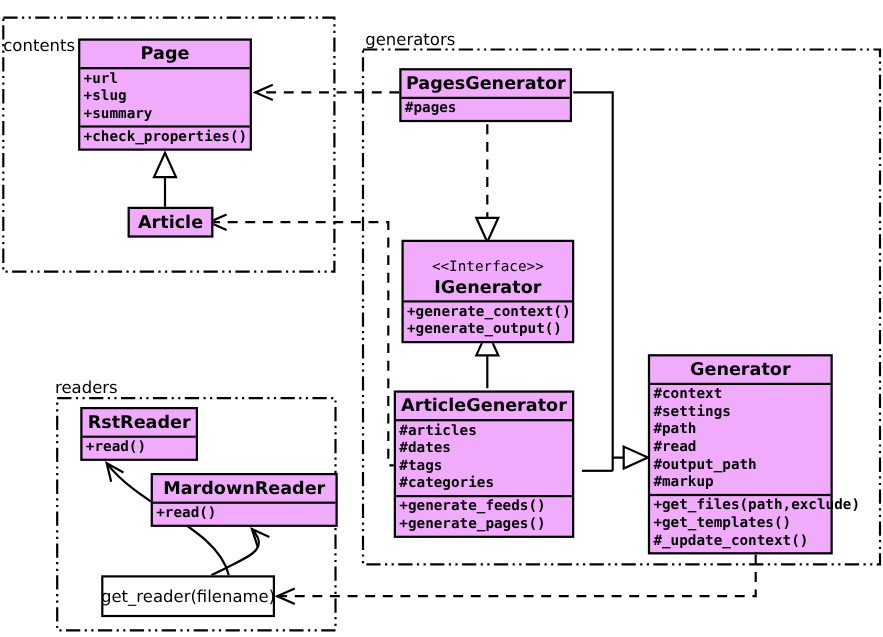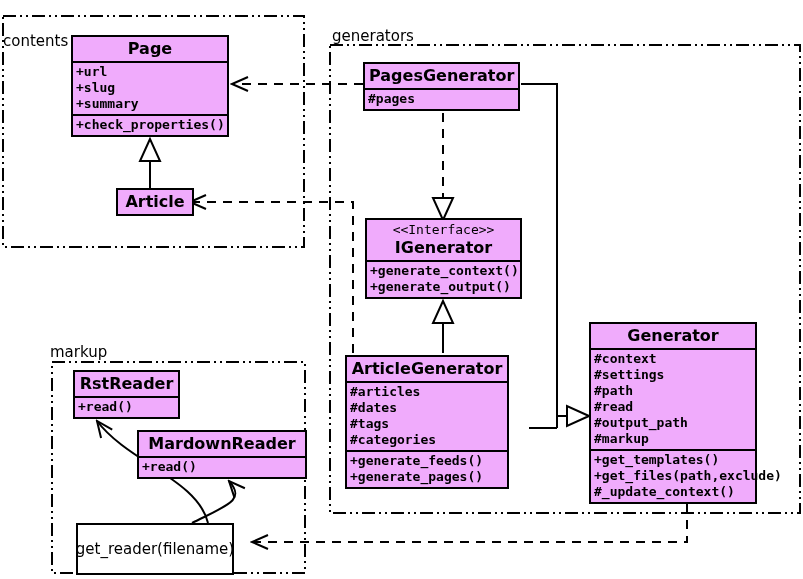--- a/index.html
+++ b/index.html
@@ -13,21 +13,21 @@
   }
   .cls {
     position:absolute; border:2px solid #000; background:#f0abfc; box-sizing:border-box;
   }
   .cls-title {
     font-weight:bold; font-size:16px; line-height:20px; text-align:center;
     padding:2px 4px; white-space:nowrap;
   }
   .stereotype {
     font-family:"DejaVu Sans Mono", monospace; font-weight:normal;
-    font-size:13px; line-height:16px;
+    font-size:13px; line-height:16px;margin-top:13px;
   }
   .sec { border-top:2px solid #000; padding:1px 3px 2px;font-weight:bold; }
   .member {
     font-family:"DejaVu Sans Mono", monospace; font-size:13px; line-height:16px;
     white-space:pre;
   }
   .fnbox {
     position:absolute; border:2px solid #000; background:#fff; box-sizing:border-box;
     display:flex; align-items:center; justify-content:center;
     font-size:15px; white-space:nowrap;
@@ -68,21 +68,21 @@
 
       <path d="M687,504 L687,542 L252,542" stroke-dasharray="9 7" marker-end="url(#vee)"></path>
 
       <path d="M208,523 C198,480 128,462 97,421" marker-end="url(#vee)"></path>
       <path d="M192,523 C228,505 246,500 229,481" marker-end="url(#vee)"></path>
     </g>
   </svg>
 
   <span class="pkg-label" style="left:3px; top:-1px;margin-top:34px;">contents</span>
   <span class="pkg-label" style="left:332px; top:28px;">generators</span>
-  <span class="pkg-label" style="left:50px; top:344px;">markup</span>
+  <span class="pkg-label" style="left:50px; top:344px;">readers</span>
 
   <div class="cls" style="left:71px; top:35px; width:158px;">
     <div class="cls-title">Page</div>
     <div class="sec">
       <div class="member">+url</div>
       <div class="member">+slug</div>
       <div class="member">+summary</div>
     </div>
     <div class="sec">
       <div class="member">+check_properties()</div>
@@ -104,21 +104,21 @@
     <div class="cls-title">
       <div class="stereotype">&lt;&lt;Interface&gt;&gt;</div>
       <div>IGenerator</div>
     </div>
     <div class="sec">
       <div class="member">+generate_context()</div>
       <div class="member">+generate_output()</div>
     </div>
   </div>
 
-  <div class="cls" style="left:345px; top:355px; width:164px;">
+  <div class="cls" style="left:358px; top:355px; width:164px;">
     <div class="cls-title">ArticleGenerator</div>
     <div class="sec">
       <div class="member">#articles</div>
       <div class="member">#dates</div>
       <div class="member">#tags</div>
       <div class="member">#categories</div>
     </div>
     <div class="sec">
       <div class="member">+generate_feeds()</div>
       <div class="member">+generate_pages()</div>
@@ -129,37 +129,37 @@
     <div class="cls-title">Generator</div>
     <div class="sec">
       <div class="member">#context</div>
       <div class="member">#settings</div>
       <div class="member">#path</div>
       <div class="member">#read</div>
       <div class="member">#output_path</div>
       <div class="member">#markup</div>
     </div>
     <div class="sec">
+      <div class="member">+get_files(path,exclude)</div>
       <div class="member">+get_templates()</div>
-      <div class="member">+get_files(path,exclude)</div>
       <div class="member">#_update_context()</div>
     </div>
   </div>
 
   <div class="cls" style="left:73px; top:370px; width:107px;">
     <div class="cls-title">RstReader</div>
     <div class="sec">
       <div class="member">+read()</div>
     </div>
   </div>
 
   <div class="cls" style="left:137px; top:430px; width:170px;">
     <div class="cls-title">MardownReader</div>
     <div class="sec">
       <div class="member">+read()</div>
     </div>
   </div>
 
-  <div class="fnbox" style="left:76px; top:523px; width:158px; height:52px;text-align:right;">
+  <div class="fnbox" style="left:92px; top:523px; width:158px; height:38px;text-align:right;">
     <span>get_reader(filename)</span>
   </div>
 
 </div>
 
 </body></html>

